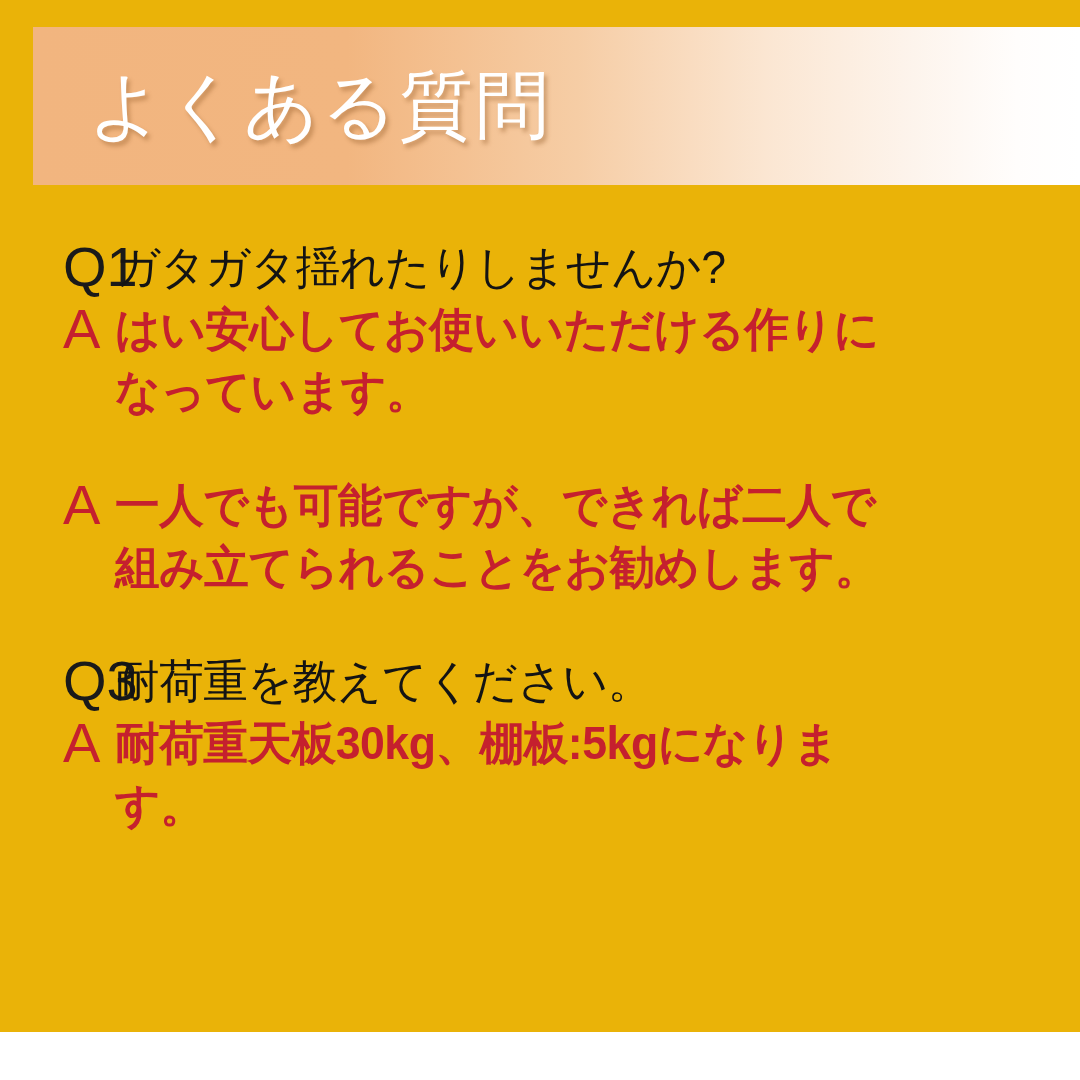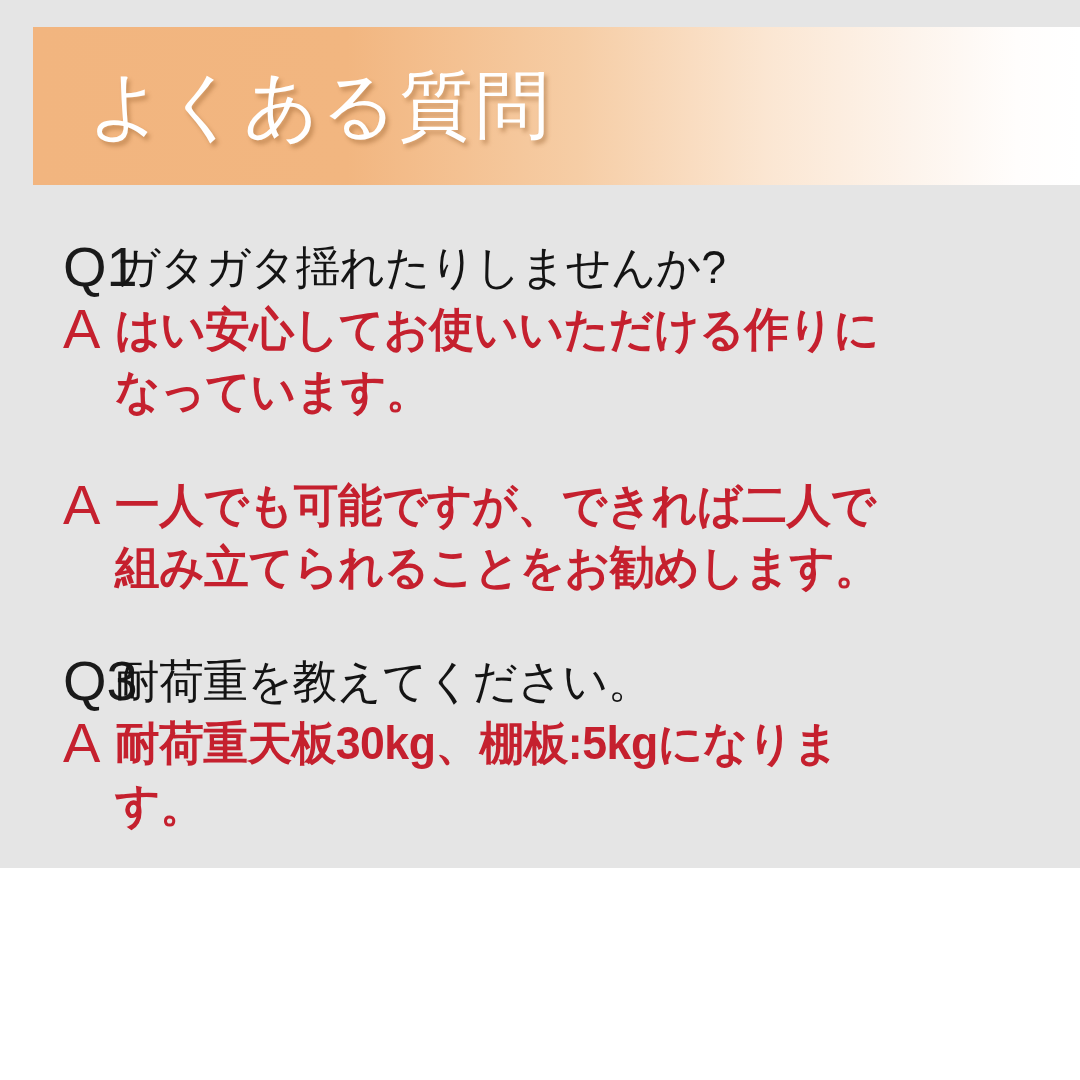--- a/index.html
+++ b/index.html
@@ -11,22 +11,22 @@
     width: 1080px;
     height: 1080px;
     overflow: hidden;
     font-family: "Liberation Sans", "DejaVu Sans", sans-serif;
     -webkit-font-smoothing: antialiased;
   }
 
   .page {
     position: relative;
     width: 1080px;
-    height: 868px;
-    background: #e5e5e5;
+    height: 1032px;
+    background: #eab308;
     box-sizing: border-box;
   }
 
   
   .banner {
     position: absolute;
     left: 33px;
     top: 27px;
     width: 1047px;
     height: 158px;

